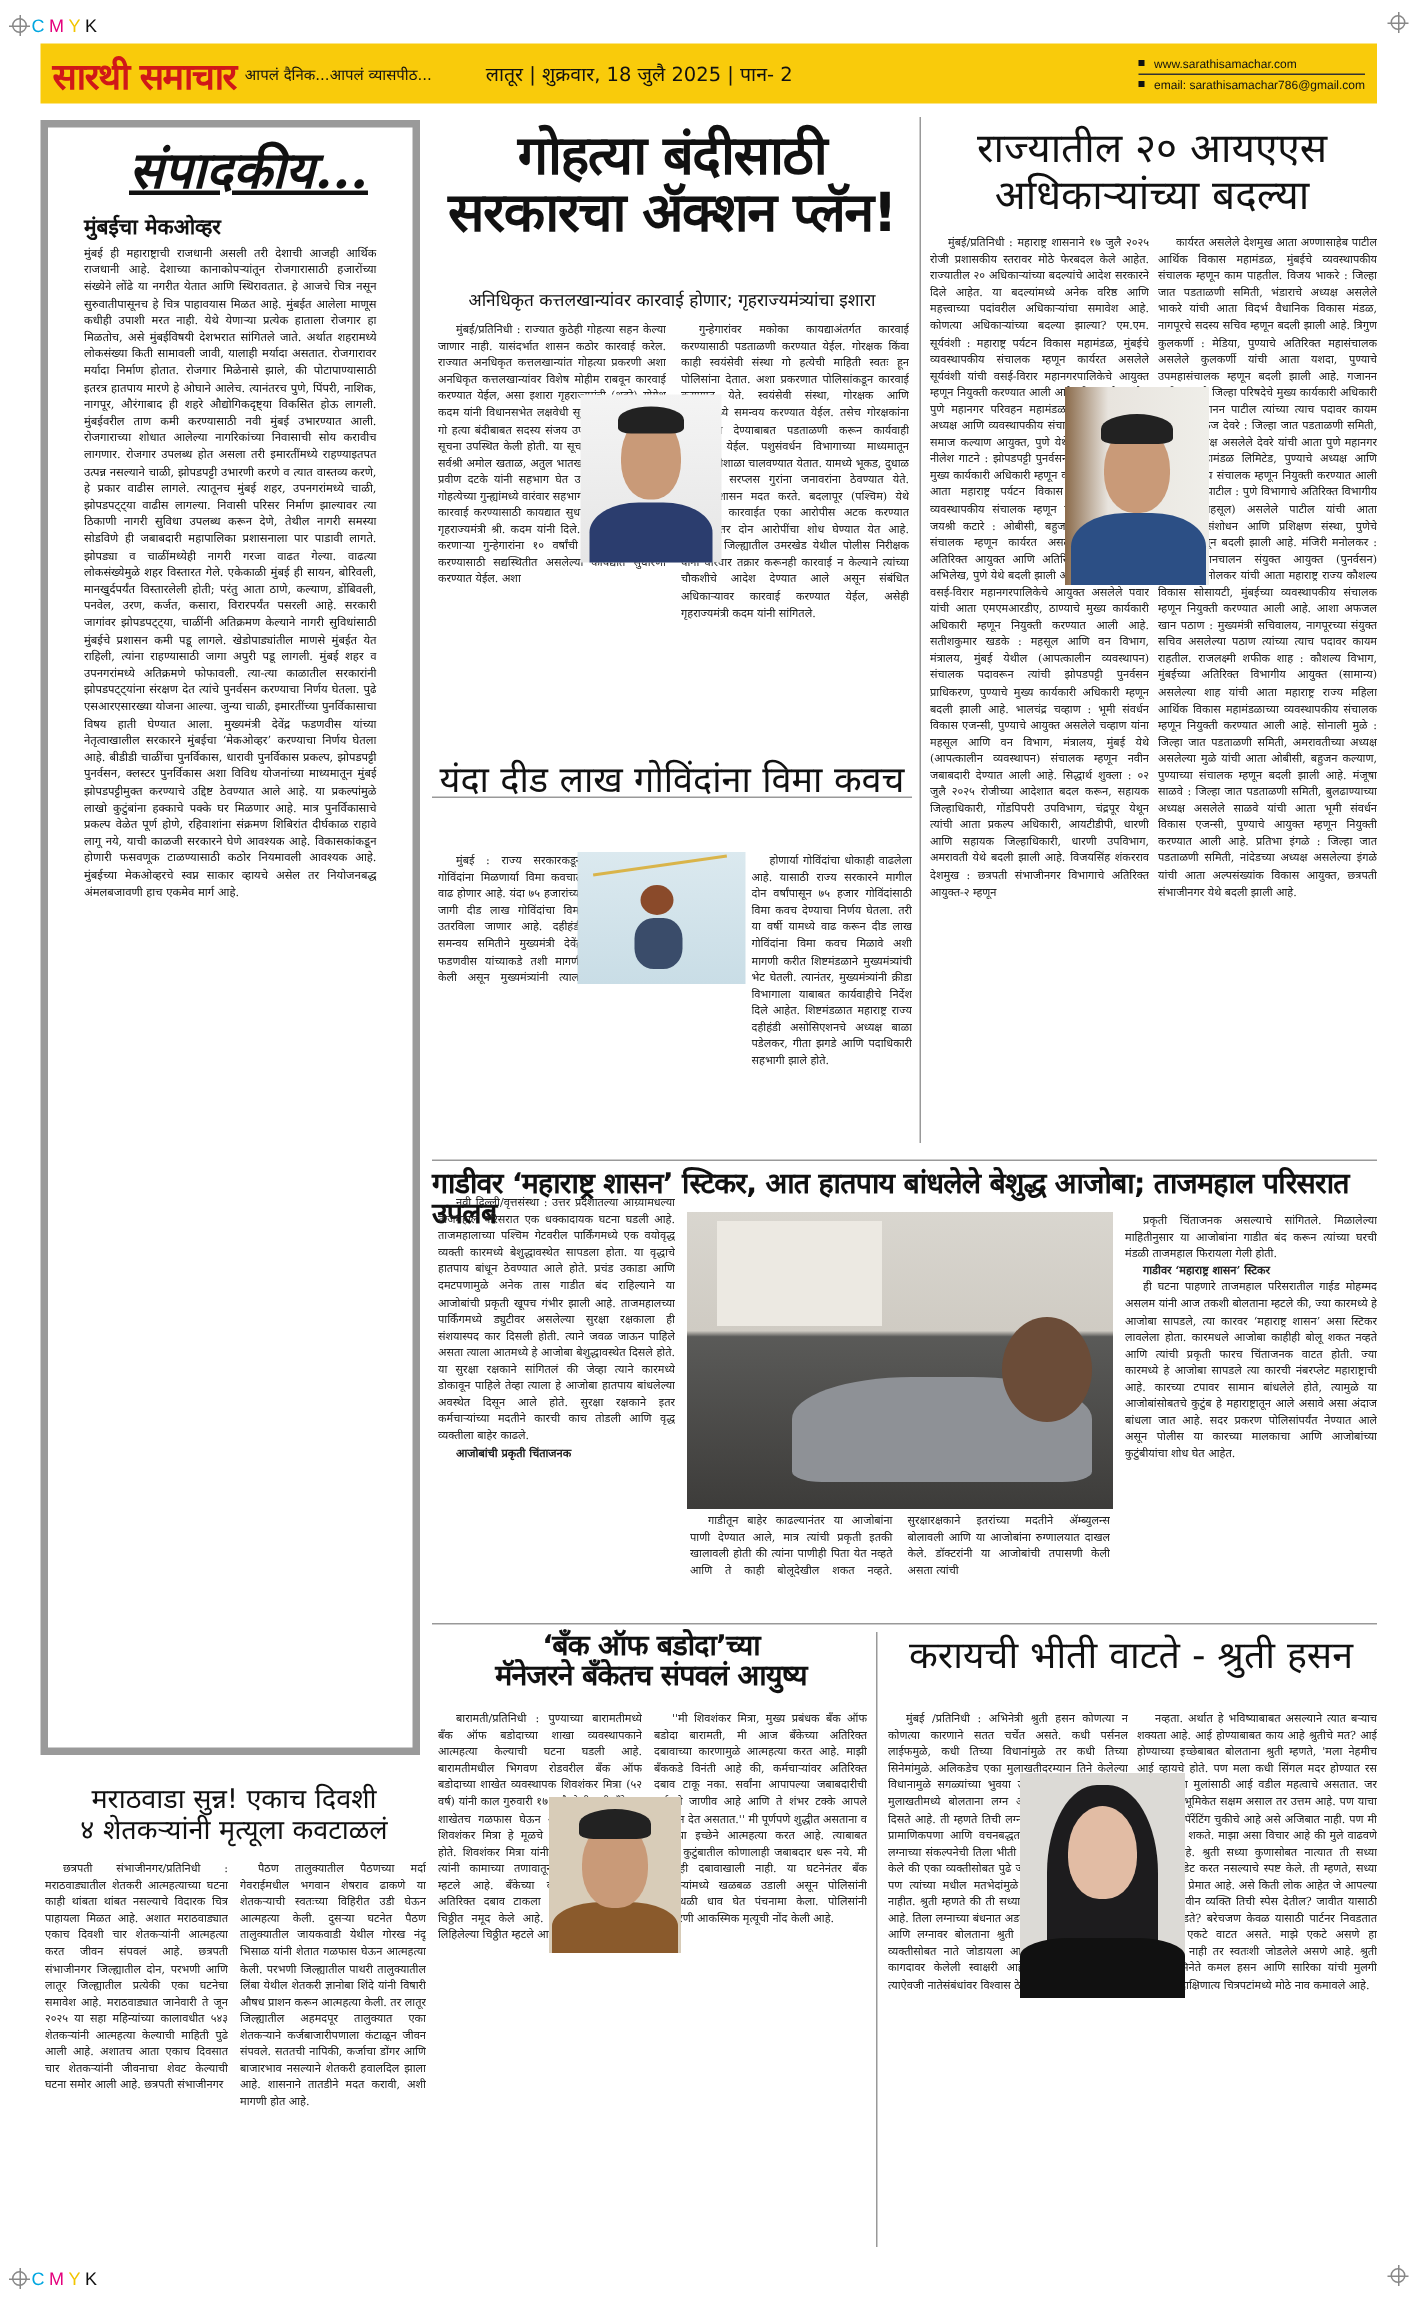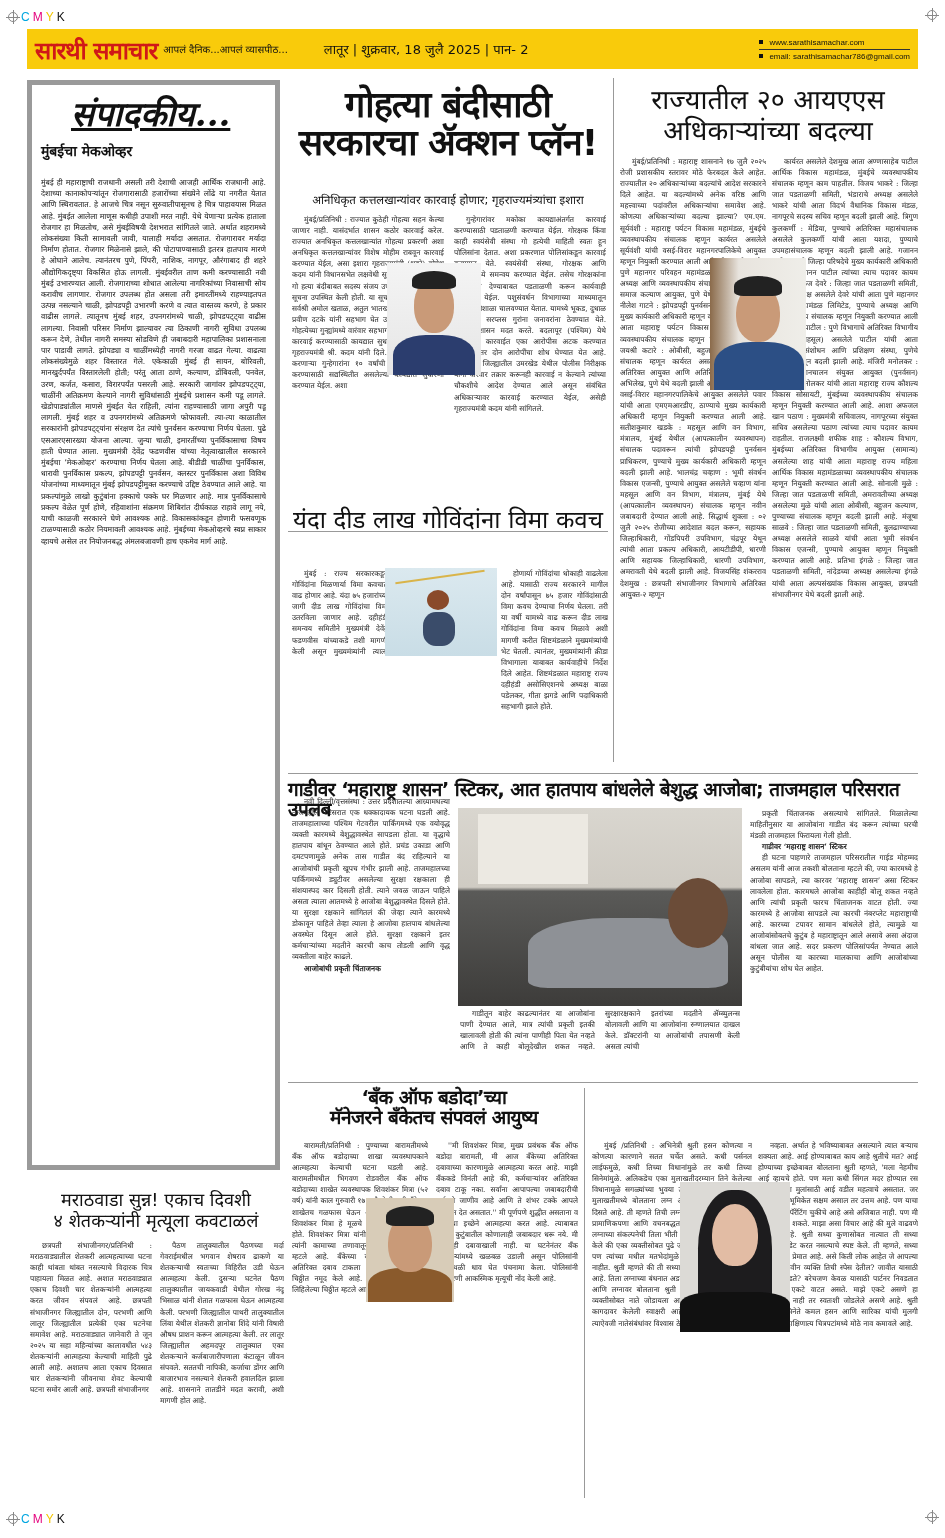--- a/index.html
+++ b/index.html
@@ -11,24 +11,24 @@
 .c{color:#00a6e0}.m{color:#e4007c}.y{color:#f2c500}.k{color:#111}
 .masthead{position:absolute;left:27px;top:29px;width:891px;height:40px;background:#f9cb0b;display:flex;align-items:center;padding:0 8px}
 .brand{font-family:"DejaVu Sans",sans-serif;font-weight:bold;color:#d01818;font-size:24px;letter-spacing:-1px}
 .tagline{font-size:10px;margin-left:6px;color:#111;font-family:"DejaVu Sans",sans-serif}
 .dateline{font-family:"DejaVu Sans",sans-serif;font-size:13px;margin-left:36px}
 .contact{margin-left:auto;font-family:"Liberation Sans",sans-serif;font-size:8px;line-height:13px}
 .contact div:first-child{border-bottom:1px solid #333}
 .contact span.b{display:inline-block;width:4px;height:4px;background:#111;margin-right:6px;vertical-align:middle}
 .col{position:absolute;font-size:7.4px;line-height:11.1px;text-align:justify;overflow:hidden;color:#222}
 .col p{text-indent:12px}
-.editorial{position:absolute;left:27px;top:80px;width:253px;height:1090px;border:5px solid #9a9a9a;padding:6px 9px}
+.editorial{position:absolute;left:27px;top:80px;width:253px;height:1090px;border:5px solid #9a9a9a;padding:6px 24px}
 .edhead{font-family:"DejaVu Serif",serif;font-style:italic;font-weight:bold;font-size:34px;text-decoration:underline;padding-left:30px;line-height:46px}
 .edsub{font-family:"DejaVu Sans",sans-serif;font-size:14px;font-weight:bold;margin-top:4px}
-.edbody{font-size:7.6px;line-height:11.2px;text-align:justify;margin-top:17px;height:985px;overflow:hidden}
+.edbody{font-size:7.6px;line-height:11.2px;text-align:justify;margin-top:3px;height:985px;overflow:hidden}
 .h1{position:absolute;font-family:"DejaVu Sans",sans-serif;font-weight:bold;text-align:center;line-height:1.05}
 .h2{position:absolute;font-family:"DejaVu Sans",sans-serif;text-align:center;line-height:1.15}
 .rule{position:absolute;background:#999}
 .photo{position:absolute;overflow:hidden}
 .person-bg{background:linear-gradient(#f4f4f4,#e6e6e6)}
 .head{position:absolute;border-radius:50% 50% 45% 45%;background:#c99a78}
 .hair{position:absolute;background:#222;border-radius:50% 50% 20% 20%}
 .suit{position:absolute;background:#2b3d6e;border-radius:40% 40% 0 0}
 </style>
 </head>
@@ -157,20 +157,21 @@
 <div class="col" style="left:436px;top:1140px;width:142px;height:358px">
     <p>''मी शिवशंकर मित्रा, मुख्य प्रबंधक बँक ऑफ बडोदा बारामती, मी आज बँकेच्या अतिरिक्त दबावाच्या कारणामुळे आत्महत्या करत आहे. माझी बँककडे विनंती आहे की, कर्मचाऱ्यांवर अतिरिक्त दबाव टाकू नका. सर्वांना आपापल्या जबाबदारीची पूर्णपणे जाणीव आहे आणि ते शंभर टक्के आपले योगदान देत असतात.'' मी पूर्णपणे शुद्धीत असताना व स्वतःच्या इच्छेने आत्महत्या करत आहे. त्याबाबत माझ्या कुटुंबातील कोणालाही जबाबदार धरू नये. मी कुठलाही दबावाखाली नाही. या घटनेनंतर बँक कर्मचाऱ्यांमध्ये खळबळ उडाली असून पोलिसांनी घटनास्थळी धाव घेत पंचनामा केला. पोलिसांनी याप्रकरणी आकस्मिक मृत्यूची नोंद केली आहे.</p>
   </div>
 <div class="photo" style="left:366px;top:1198px;width:88px;height:104px;background:#d8ccb8">
   <div class="suit" style="left:2px;top:70px;width:84px;height:40px;background:#8a5a2c"></div>
   <div class="head" style="left:22px;top:16px;width:44px;height:58px"></div>
   <div class="hair" style="left:20px;top:8px;width:48px;height:20px"></div>
 </div>
 
 <div class="h2" style="left:590px;top:1090px;width:328px;font-size:25px">
+  <div>करायची भीती वाटते - श्रुती हसन</div>
 </div>
 <div class="col" style="left:592px;top:1140px;width:160px;height:358px">
     <p>मुंबई /प्रतिनिधी : अभिनेत्री श्रुती हसन कोणत्या न कोणत्या कारणाने सतत चर्चेत असते. कधी पर्सनल लाईफमुळे, कधी तिच्या विधानांमुळे तर कधी तिच्या सिनेमांमुळे. अलिकडेच एका मुलाखतीदरम्यान तिने केलेल्या विधानामुळे सगळ्यांच्या भुवया उंचावल्या आहेत. श्रुती या मुलाखतीमध्ये बोलताना लग्न आणि मुलांबाबत बोलताना दिसते आहे. ती म्हणते तिची लग्न करण्याची इच्छा नाही. ती प्रामाणिकपणा आणि वचनबद्धता यांचा आदर करते. पण लग्नाच्या संकल्पनेची तिला भीती वाटते. तिने याबेळी हे उघड केले की एका व्यक्तीसोबत पुढे जाण्याचा विचार केला होता. पण त्यांच्या मधील मतभेदांमुळे गोष्टी पुढे जाऊ शकल्या नाहीत. श्रुती म्हणते की ती सध्या सिंगल आहे आणि आनंदी आहे. तिला लग्नाच्या बंधनात अडकायचे नाही. प्रामाणिकपणा आणि लग्नावर बोलताना श्रुती म्हणते की, तिला एखाद्या व्यक्तीसोबत नाते जोडायला आवडेल. पण लग्न हे एका कागदावर केलेली स्वाक्षरी आहे असे तिला वाटते. ती त्याऐवजी नातेसंबंधांवर विश्वास ठेवणे पसंत करते.</p>
   </div>
 <div class="col" style="left:758px;top:1140px;width:160px;height:358px">
     <p>नव्हता. अर्थात हे भविष्याबाबत असल्याने त्यात बऱ्याच शक्यता आहे. आई होण्याबाबत काय आहे श्रुतीचे मत? आई होण्याच्या इच्छेबाबत बोलताना श्रुती म्हणते, 'मला नेहमीच आई व्हायचे होते. पण मला कधी सिंगल मदर होण्यात रस नाही. कारण मुलांसाठी आई वडील महत्वाचे असतात. जर तुम्ही दोन्ही भूमिकेत सक्षम असाल तर उत्तम आहे. पण याचा अर्थ सिंगल पॅरेंटिंग चुकीचे आहे असे अजिबात नाही. पण मी अडोप्ट करू शकते. माझा असा विचार आहे की मुले वाढवणे हे छान आहे. श्रुती सध्या कुणासोबत नात्यात ती सध्या कोणालाही डेट करत नसल्याचे स्पष्ट केले. ती म्हणते, सध्या मी स्वत:च्या प्रेमात आहे. असे किती लोक आहेत जे आपल्या आयुष्यात नवीन व्यक्ति तिची स्पेस देतील? जावीत यासाठी पार्टनर निवडते? बरेचजण केवळ यासाठी पार्टनर निवडतात की त्यांना एकटे वाटत असते. माझे एकटे असणे हा एकाकीपणा नाही तर स्वतःशी जोडलेले असणे आहे. श्रुती हसनने अभिनेते कमल हसन आणि सारिका यांची मुलगी आहे. तिने दाक्षिणात्य चित्रपटांमध्ये मोठे नाव कमावले आहे.</p>
   </div>
 <div class="photo" style="left:680px;top:1182px;width:110px;height:150px;background:#dcdad6">
   <div style="position:absolute;left:18px;top:8px;width:74px;height:130px;border-radius:45% 45% 10% 10%;background:#1d1c1e"></div>
   <div class="head" style="left:32px;top:22px;width:46px;height:62px;background:#e2bca4"></div>

